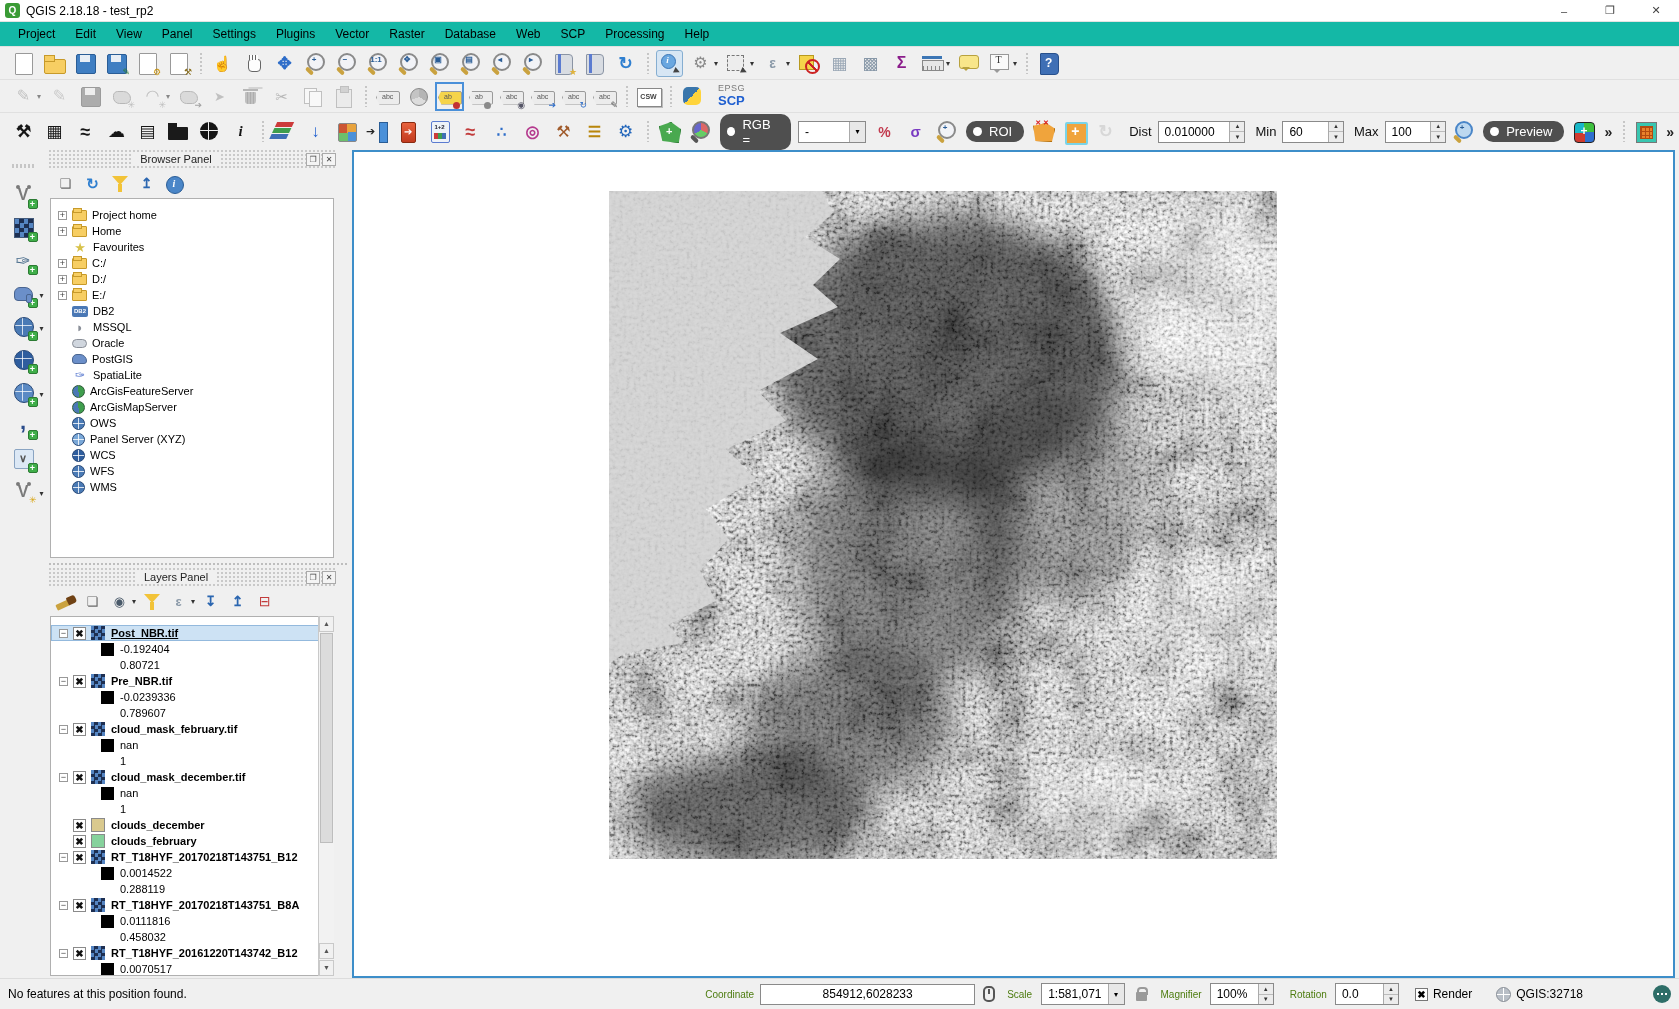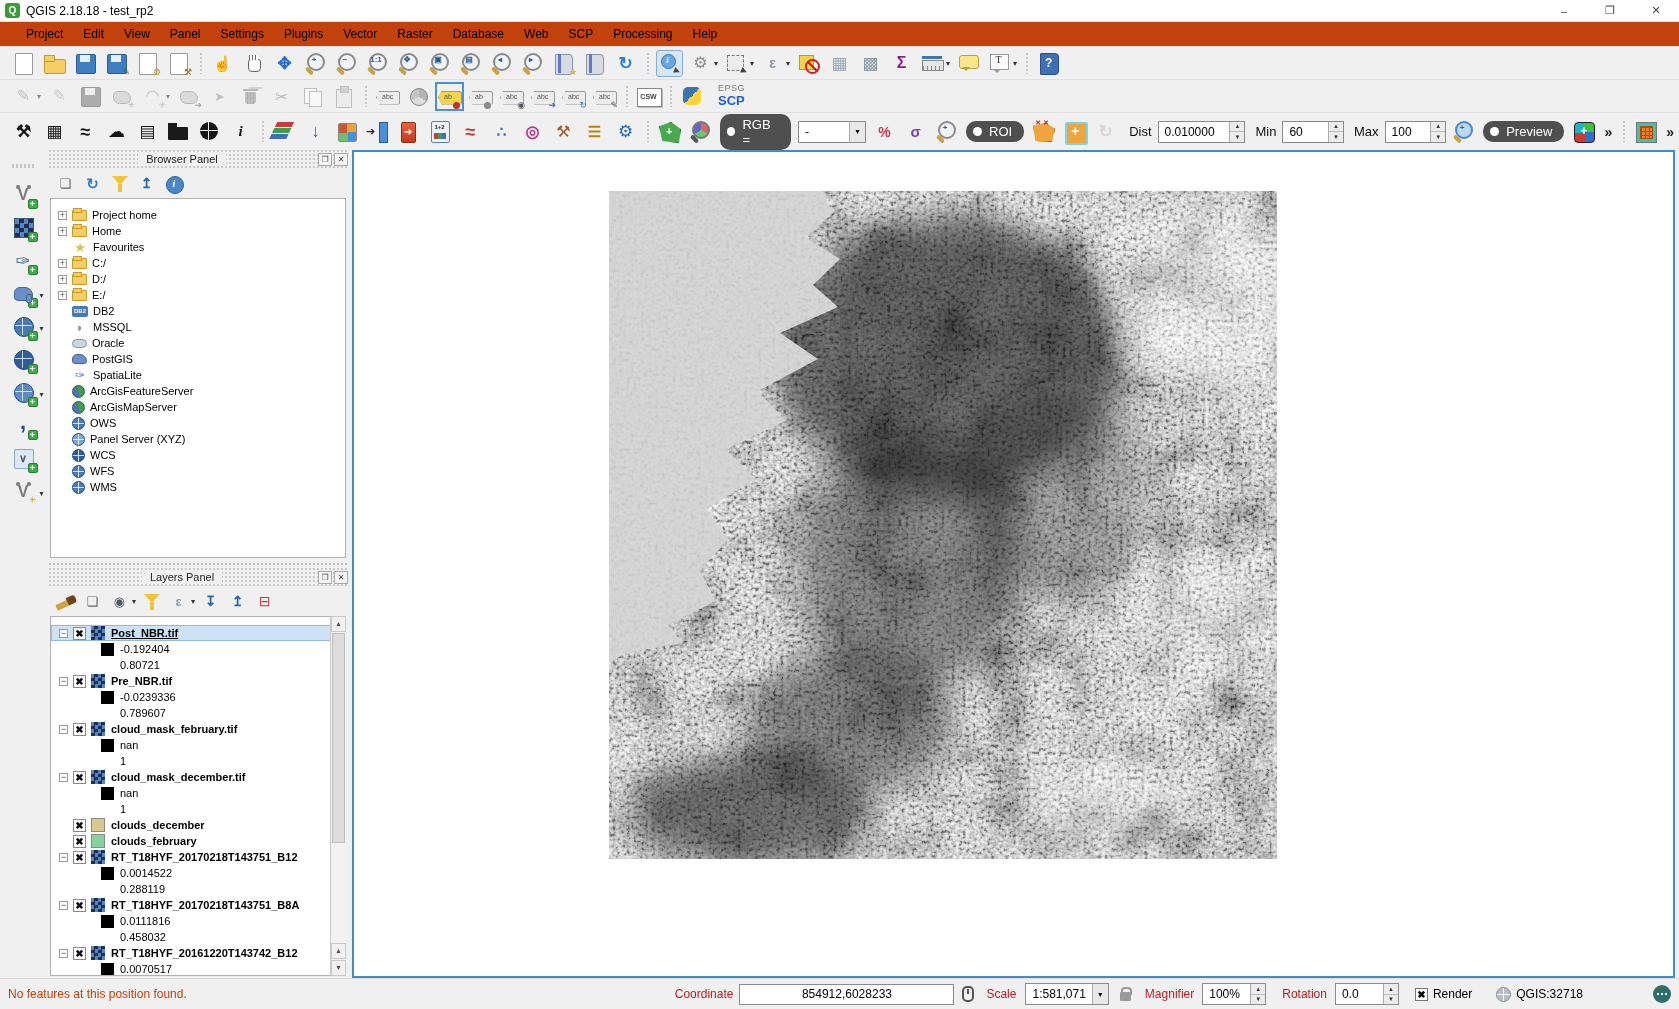--- a/index.html
+++ b/index.html
@@ -3,21 +3,21 @@
 <meta charset="utf-8">
 <style>
 *{margin:0;padding:0;box-sizing:border-box}
 html,body{width:1679px;height:1009px;overflow:hidden}
 body{position:relative;font-family:"Liberation Sans",sans-serif;background:#f0f0f0;color:#000;font-size:12px}
 .titlebar{position:absolute;top:0;left:0;right:0;height:22px;background:#fff;display:flex;align-items:center;padding-left:5px;border-bottom:1px solid #e2e2e2}
 .appicon{width:15px;height:15px;background:#3a9b35;border-radius:3px;color:#fff;font-size:10px;font-weight:bold;display:flex;align-items:center;justify-content:center;margin-right:6px}
 .wtitle{font-size:12px}
 .wbtns{margin-left:auto;display:flex;height:100%}
 .wbtn{width:46px;display:flex;align-items:center;justify-content:center;font-size:11px;color:#444}
-.menubar{position:absolute;top:22px;left:0;right:0;height:24px;background:#c2410c;display:flex;align-items:center;padding-left:16px}
+.menubar{position:absolute;top:22px;left:0;right:0;height:24px;background:#14b8a6;display:flex;align-items:center;padding-left:8px}
 .mitem{padding:3px 10px;font-size:12px}
 .tbrow{position:absolute;left:0;right:0;display:flex;align-items:center;padding-left:8px;background:#f0f0f0;border-top:1px solid #e0e0e0}
 #tb1{top:46px;height:33px}
 #tb2{top:79px;height:33px}
 #tb3{top:112px;height:38px}
 .tlist{display:contents}
 .tbi{height:27px;display:flex;align-items:center;margin:0 2px;flex:none;position:relative;border:1px solid transparent;border-radius:3px}
 .tbi.act{background:#d7e6f4;border:1px solid #86aed1}
 .tbi.dis{opacity:.55;filter:grayscale(1)}
 .ibox{width:25px;height:25px;position:relative;display:flex;align-items:center;justify-content:center;flex:none}
@@ -132,21 +132,21 @@
 .spbtns span:first-child{border-bottom:1px solid #bbb}
 .niwa{display:flex;flex-direction:column;line-height:1.05;margin-left:10px}
 .niwa .n1{font-size:9px;color:#7a7a7a;letter-spacing:.5px}
 .niwa .n2{font-size:13px;font-weight:bold;color:#1f5fd0}
 
 .vtb{position:absolute;left:0;top:150px;bottom:31px;width:46px;background:#f0f0f0;display:flex;flex-direction:column;align-items:center;padding-top:14px}
 .vtb .grip{width:22px;height:4px;margin-bottom:10px;background:repeating-linear-gradient(90deg,#c6c6c6 0 2px,transparent 2px 4px)}
 .vtb .tbi{margin:3px 0}
 
 .sidecol{position:absolute;left:46px;top:150px;width:306px;bottom:31px;background:#f0f0f0}
-.panel{position:absolute;left:2px;right:4px}
+.panel{position:absolute;left:2px;right:16px}
 #browserPanel{top:0;height:410px}
 #layersPanel{top:418px;bottom:0}
 .phdr{height:18px;display:flex;align-items:center;position:relative;background-image:radial-gradient(#c9c9c9 1px,transparent 1px);background-size:4px 4px;background-position:0 7px}
 .phtitle{margin:0 auto;background:#f0f0f0;padding:0 8px;font-size:11px;color:#222}
 .pbtn{width:14px;height:13px;background:#f4f4f4;border:1px solid #aaa;font-size:8px;line-height:11px;text-align:center;color:#444;margin-left:2px;flex:none}
 .ptools{height:30px;display:flex;align-items:center;padding-left:4px}
 .ptools .tbi{margin:0 1px}
 .ptools .ibox{width:23px;height:23px}
 .treebox{position:absolute;left:2px;right:2px;top:48px;bottom:2px;background:#fff;border:1px solid #b0b0b0;overflow:hidden;padding-top:8px}
 .brow,.lrow{height:16px;display:flex;align-items:center;font-size:11px;position:relative}
@@ -182,22 +182,22 @@
 .usel{text-decoration:underline}
 .vtext{white-space:nowrap}
 .vscroll{position:absolute;right:2px;top:48px;bottom:2px;width:16px;background:#f2f2f2;border-left:1px solid #c9c9c9}
 .sbtn{position:absolute;left:0;right:0;height:16px;background:#f1f1f1;border:1px solid #c9c9c9;font-size:7px;color:#555;text-align:center;line-height:14px}
 .sthumb{position:absolute;left:1px;right:1px;top:17px;height:210px;background:#dcdcdc;border:1px solid #bdbdbd}
 
 .canvas{position:absolute;left:352px;top:150px;width:1323px;height:828px;background:#fff;border:2px solid #3d8ec9}
 .satwrap{position:absolute;left:255px;top:39px;width:668px;height:668px}
 
 .sbar{position:absolute;left:0;top:978px;width:1679px;height:31px;background:#f0f0f0;display:flex;align-items:center;padding:0 8px;border-top:1px solid #dcdcdc}
-.smsg{font-size:12px;color:#c2410c;white-space:nowrap}
-.slabel{font-size:12px;color:#b91c1c;margin:0 6px 0 14px}
+.smsg{font-size:12px;color:#000000;white-space:nowrap}
+.slabel{font-size:10px;color:#4d7c0f;margin:0 6px 0 14px}
 .sinput{background:#fff;border:1px solid #8a8a8a;height:21px;display:flex;align-items:center;justify-content:center;font-size:12px}
 .coordi{width:215px}
 .imouse{width:12px;height:16px;border:2px solid #555;border-radius:5px;position:relative;margin:0 8px;flex:none}
 .imouse::before{content:"";position:absolute;left:3px;top:1px;width:2px;height:5px;background:#555}
 .ilock{width:11px;height:9px;background:#9a9a9a;border-radius:1px;position:relative;margin:0 8px;margin-top:5px;flex:none}
 .ilock::before{content:"";position:absolute;left:1px;top:-5px;width:7px;height:6px;border:2px solid #9a9a9a;border-bottom:none;border-radius:4px 4px 0 0}
 .chk13{width:13px;height:13px;border:1px solid #777;background:#fff;font-size:10px;font-weight:bold;line-height:11px;text-align:center;margin-right:5px;flex:none}
 .iglobe{width:15px;height:15px;border-radius:50%;background:#b8bec6;border:1px solid #8a9098;background-image:linear-gradient(90deg,transparent 6px,#fff 6px 7px,transparent 7px),linear-gradient(180deg,transparent 6px,#fff 6px 7px,transparent 7px);margin-right:5px;flex:none}
 .ibubble{width:18px;height:18px;border-radius:50%;background:#2e6e68;position:relative;flex:none;margin-left:70px}
 .ibubble::before{content:"";position:absolute;left:4px;top:8px;width:2px;height:2px;background:#fff;box-shadow:4px 0 #fff,8px 0 #fff}

